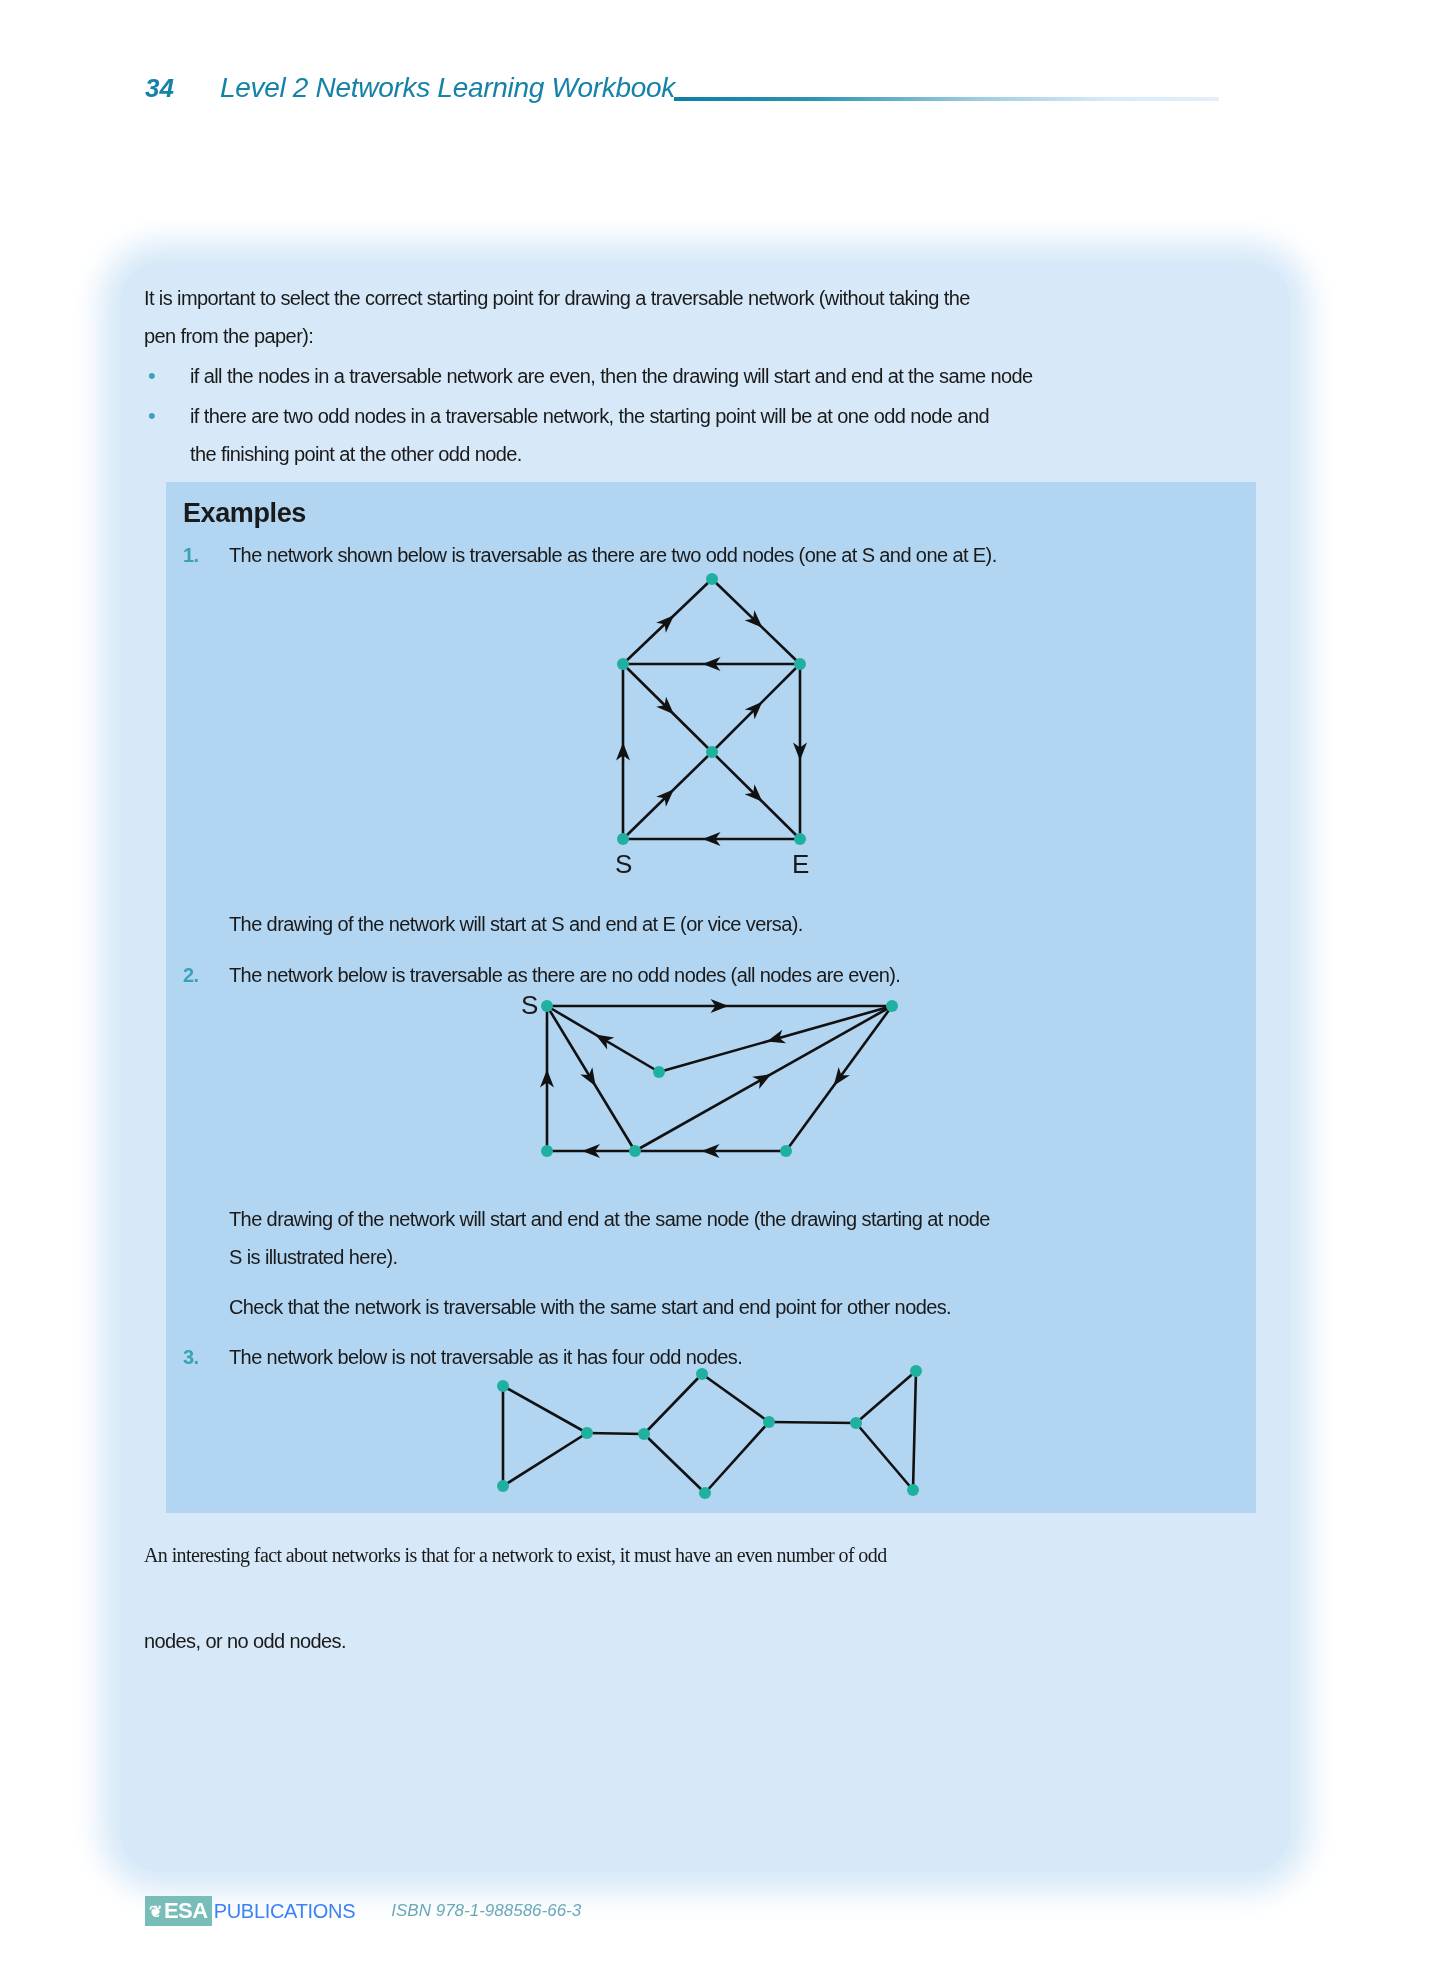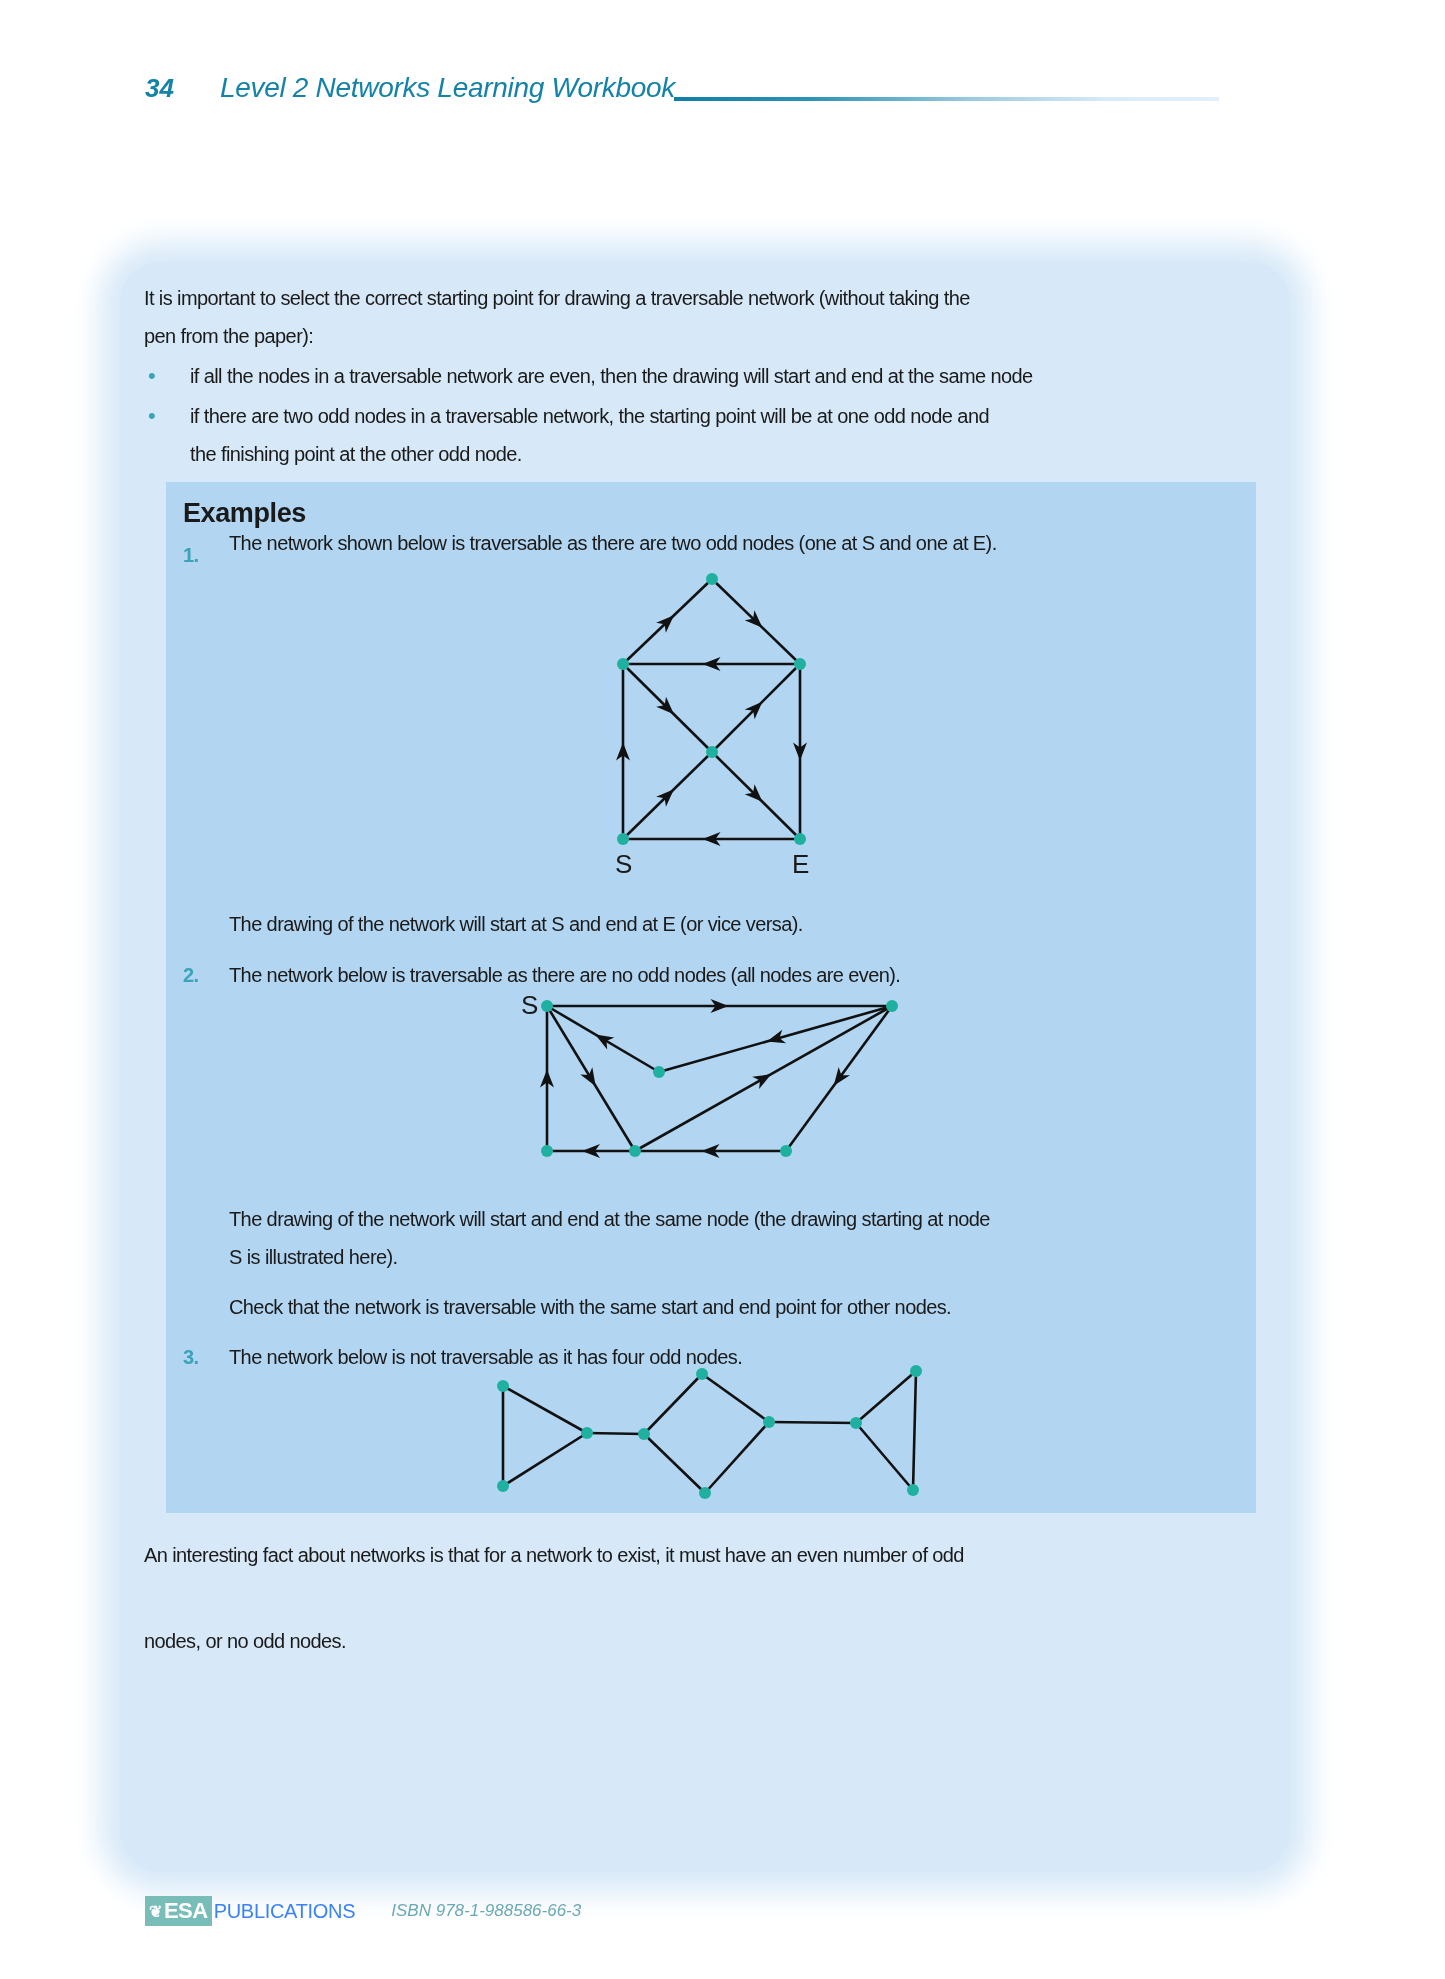--- a/index.html
+++ b/index.html
@@ -75,21 +75,21 @@
 
 <div class="abs txt bullet-dot" style="left:148px; top:397px;">•</div>
 <div class="abs txt" style="left:190px; top:397px;">if there are two odd nodes in a traversable network, the starting point will be at one odd node and</div>
 <div class="abs txt" style="left:190px; top:435px;">the finishing point at the other odd node.</div>
 
 <div class="abs examples"></div>
 
 <div class="abs txt ex-heading" style="left:183px; top:494px;">Examples</div>
 
 <div class="abs txt ex-num" style="left:183px; top:536px;">1.</div>
-<div class="abs txt" style="left:229px; top:524px;text-align:right;">The network shown below is traversable as there are two odd nodes (one at S and one at E).</div>
+<div class="abs txt" style="left:229px; top:536px;text-align:right;">The network shown below is traversable as there are two odd nodes (one at S and one at E).</div>
 <svg class="net" width="1445" height="1979" id="net1">
     <line x1="623" y1="839" x2="623" y2="664" class="edge"></line>
     <polygon points="623,742.5 630,760.5 623,755.5 616,760.5" class="arrow"></polygon>
     <line x1="623" y1="664" x2="712" y2="579" class="edge"></line>
     <polygon points="674.0085394241027,615.2839792016997 665.8261434190198,632.778218128158 664.6073158115099,624.2626759103557 656.1567777327749,622.6538234684426" class="arrow"></polygon>
     <line x1="712" y1="579" x2="800" y2="664" class="edge"></line>
     <polygon points="762.4733455042584,627.7526632711587 744.6634719515071,620.2821610099312 753.1229575536629,618.7210385461517 754.3898370399761,610.2125124477515" class="arrow"></polygon>
     <line x1="800" y1="664" x2="623" y2="664" class="edge"></line>
     <polygon points="702.5,664 720.5,657 715.5,664 720.5,671" class="arrow"></polygon>
     <line x1="623" y1="664" x2="712" y2="752" class="edge"></line>
@@ -168,21 +168,21 @@
     <circle cx="587" cy="1433" r="6" class="node"></circle>
     <circle cx="644" cy="1434" r="6" class="node"></circle>
     <circle cx="702" cy="1374" r="6" class="node"></circle>
     <circle cx="705" cy="1493" r="6" class="node"></circle>
     <circle cx="769" cy="1422" r="6" class="node"></circle>
     <circle cx="856" cy="1423" r="6" class="node"></circle>
     <circle cx="916" cy="1371" r="6" class="node"></circle>
     <circle cx="913" cy="1490" r="6" class="node"></circle>
   </svg>
 
-<div class="abs txt" style="left:144px; top:1536px;">An interesting fact about networks is that for a network to exist, it must have an even number of odd</div>
+<div class="abs txt" style="left:144px; top:1536px;font-family:Liberation Serif, serif;">An interesting fact about networks is that for a network to exist, it must have an even number of odd</div>
 <div class="abs txt" style="left:144px; top:1622px;">nodes, or no odd nodes.</div>
 
 <div class="abs footer">
   <span class="esa-logo">
     <span class="leaf">❦</span>
     <span>ESA</span>
   </span>
   <span class="pub">PUBLICATIONS</span>
   <span class="isbn">ISBN 978-1-988586-66-3</span>
 </div>

